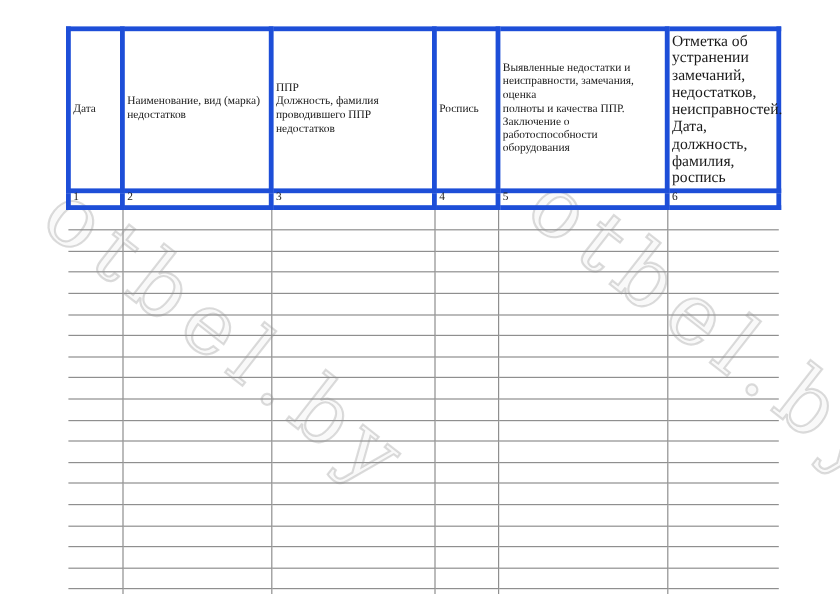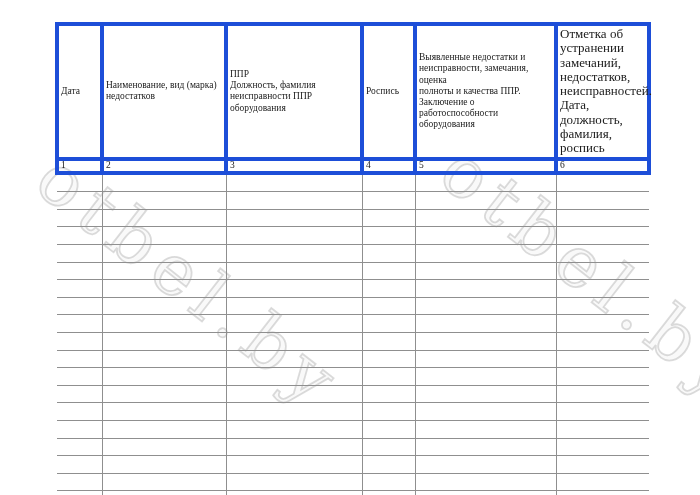--- a/index.html
+++ b/index.html
@@ -88,21 +88,21 @@
         <col class="c5">
         <col class="c6">
     </colgroup>
     <thead>
       <tr class="title-row">
         <th>Дата</th>
         <th>Наименование, вид (марка)
 недостатков</th>
         <th>ППР
 Должность, фамилия
-неисправности ППР оборудования</th>
+проводившего ППР недостатков</th>
         <th>Роспись</th>
         <th>Выявленные недостатки и
 неисправности, замечания, оценка
 полноты и качества ППР.
 Заключение о работоспособности
 оборудования</th>
         <th class="h6">Отметка об
 устранении замечаний,
 недостатков,
 неисправностей.

